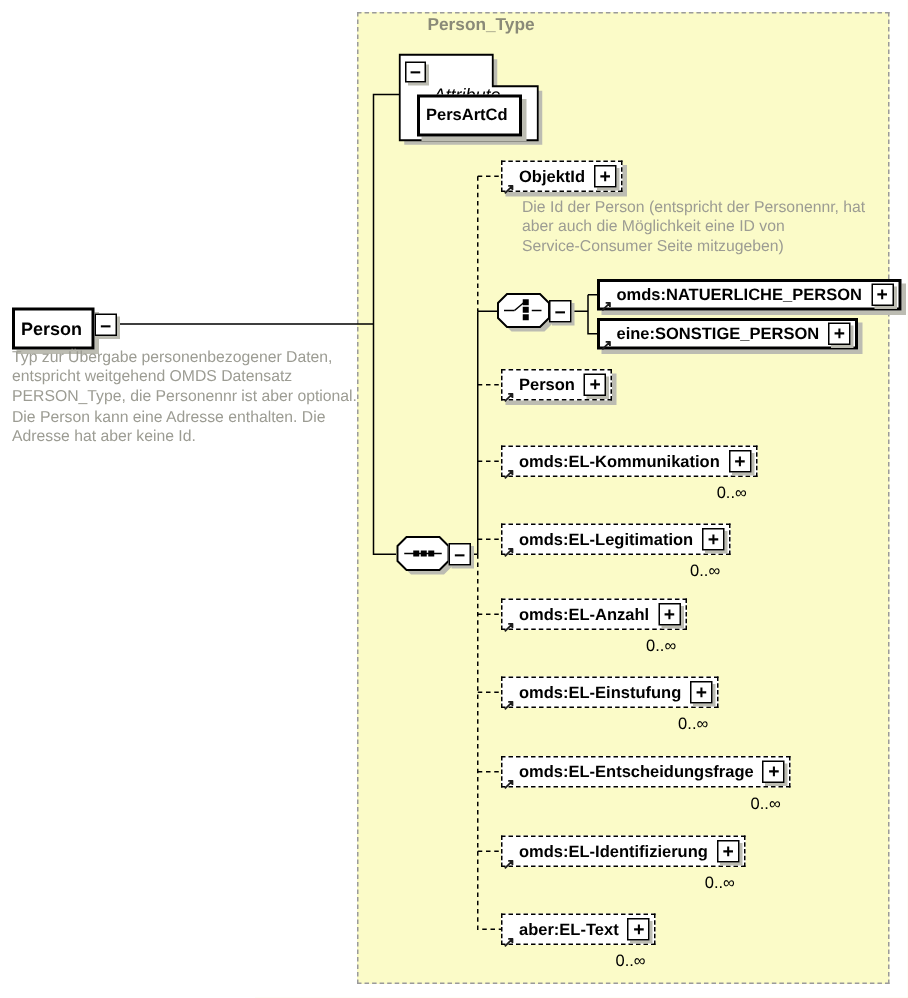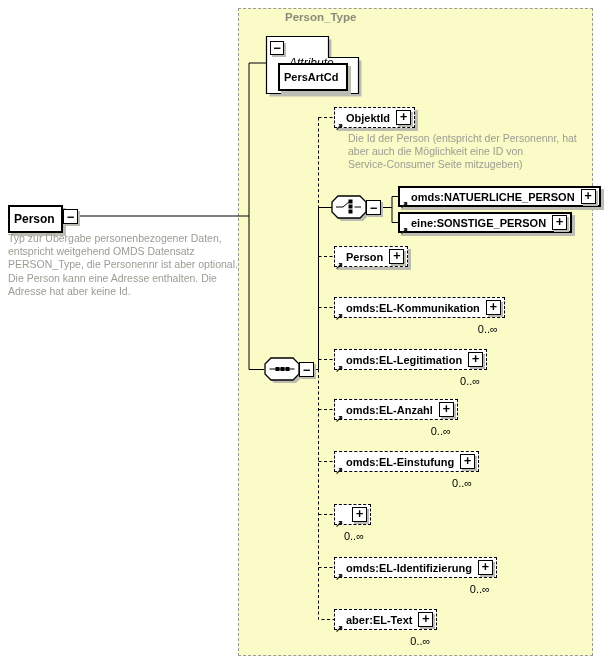--- a/index.html
+++ b/index.html
@@ -155,20 +155,21 @@
 
   <div class="box multi" style="left:334px;top:451px;">
     <span class="refarrow">↗</span>
     <span>omds:EL-Einstufung</span>
     <span class="exp plus"></span>
     <span class="occurs">0..∞</span>
   </div>
 
   <div class="box multi" style="left:334px;top:504px;">
     <span class="refarrow">↗</span>
+    <span>omds:EL-Entscheidungsfrage</span>
     <span class="exp plus"></span>
     <span class="occurs">0..∞</span>
   </div>
 
   <div class="box multi" style="left:334px;top:557px;">
     <span class="refarrow">↗</span>
     <span>omds:EL-Identifizierung</span>
     <span class="exp plus"></span>
     <span class="occurs">0..∞</span>
   </div>

